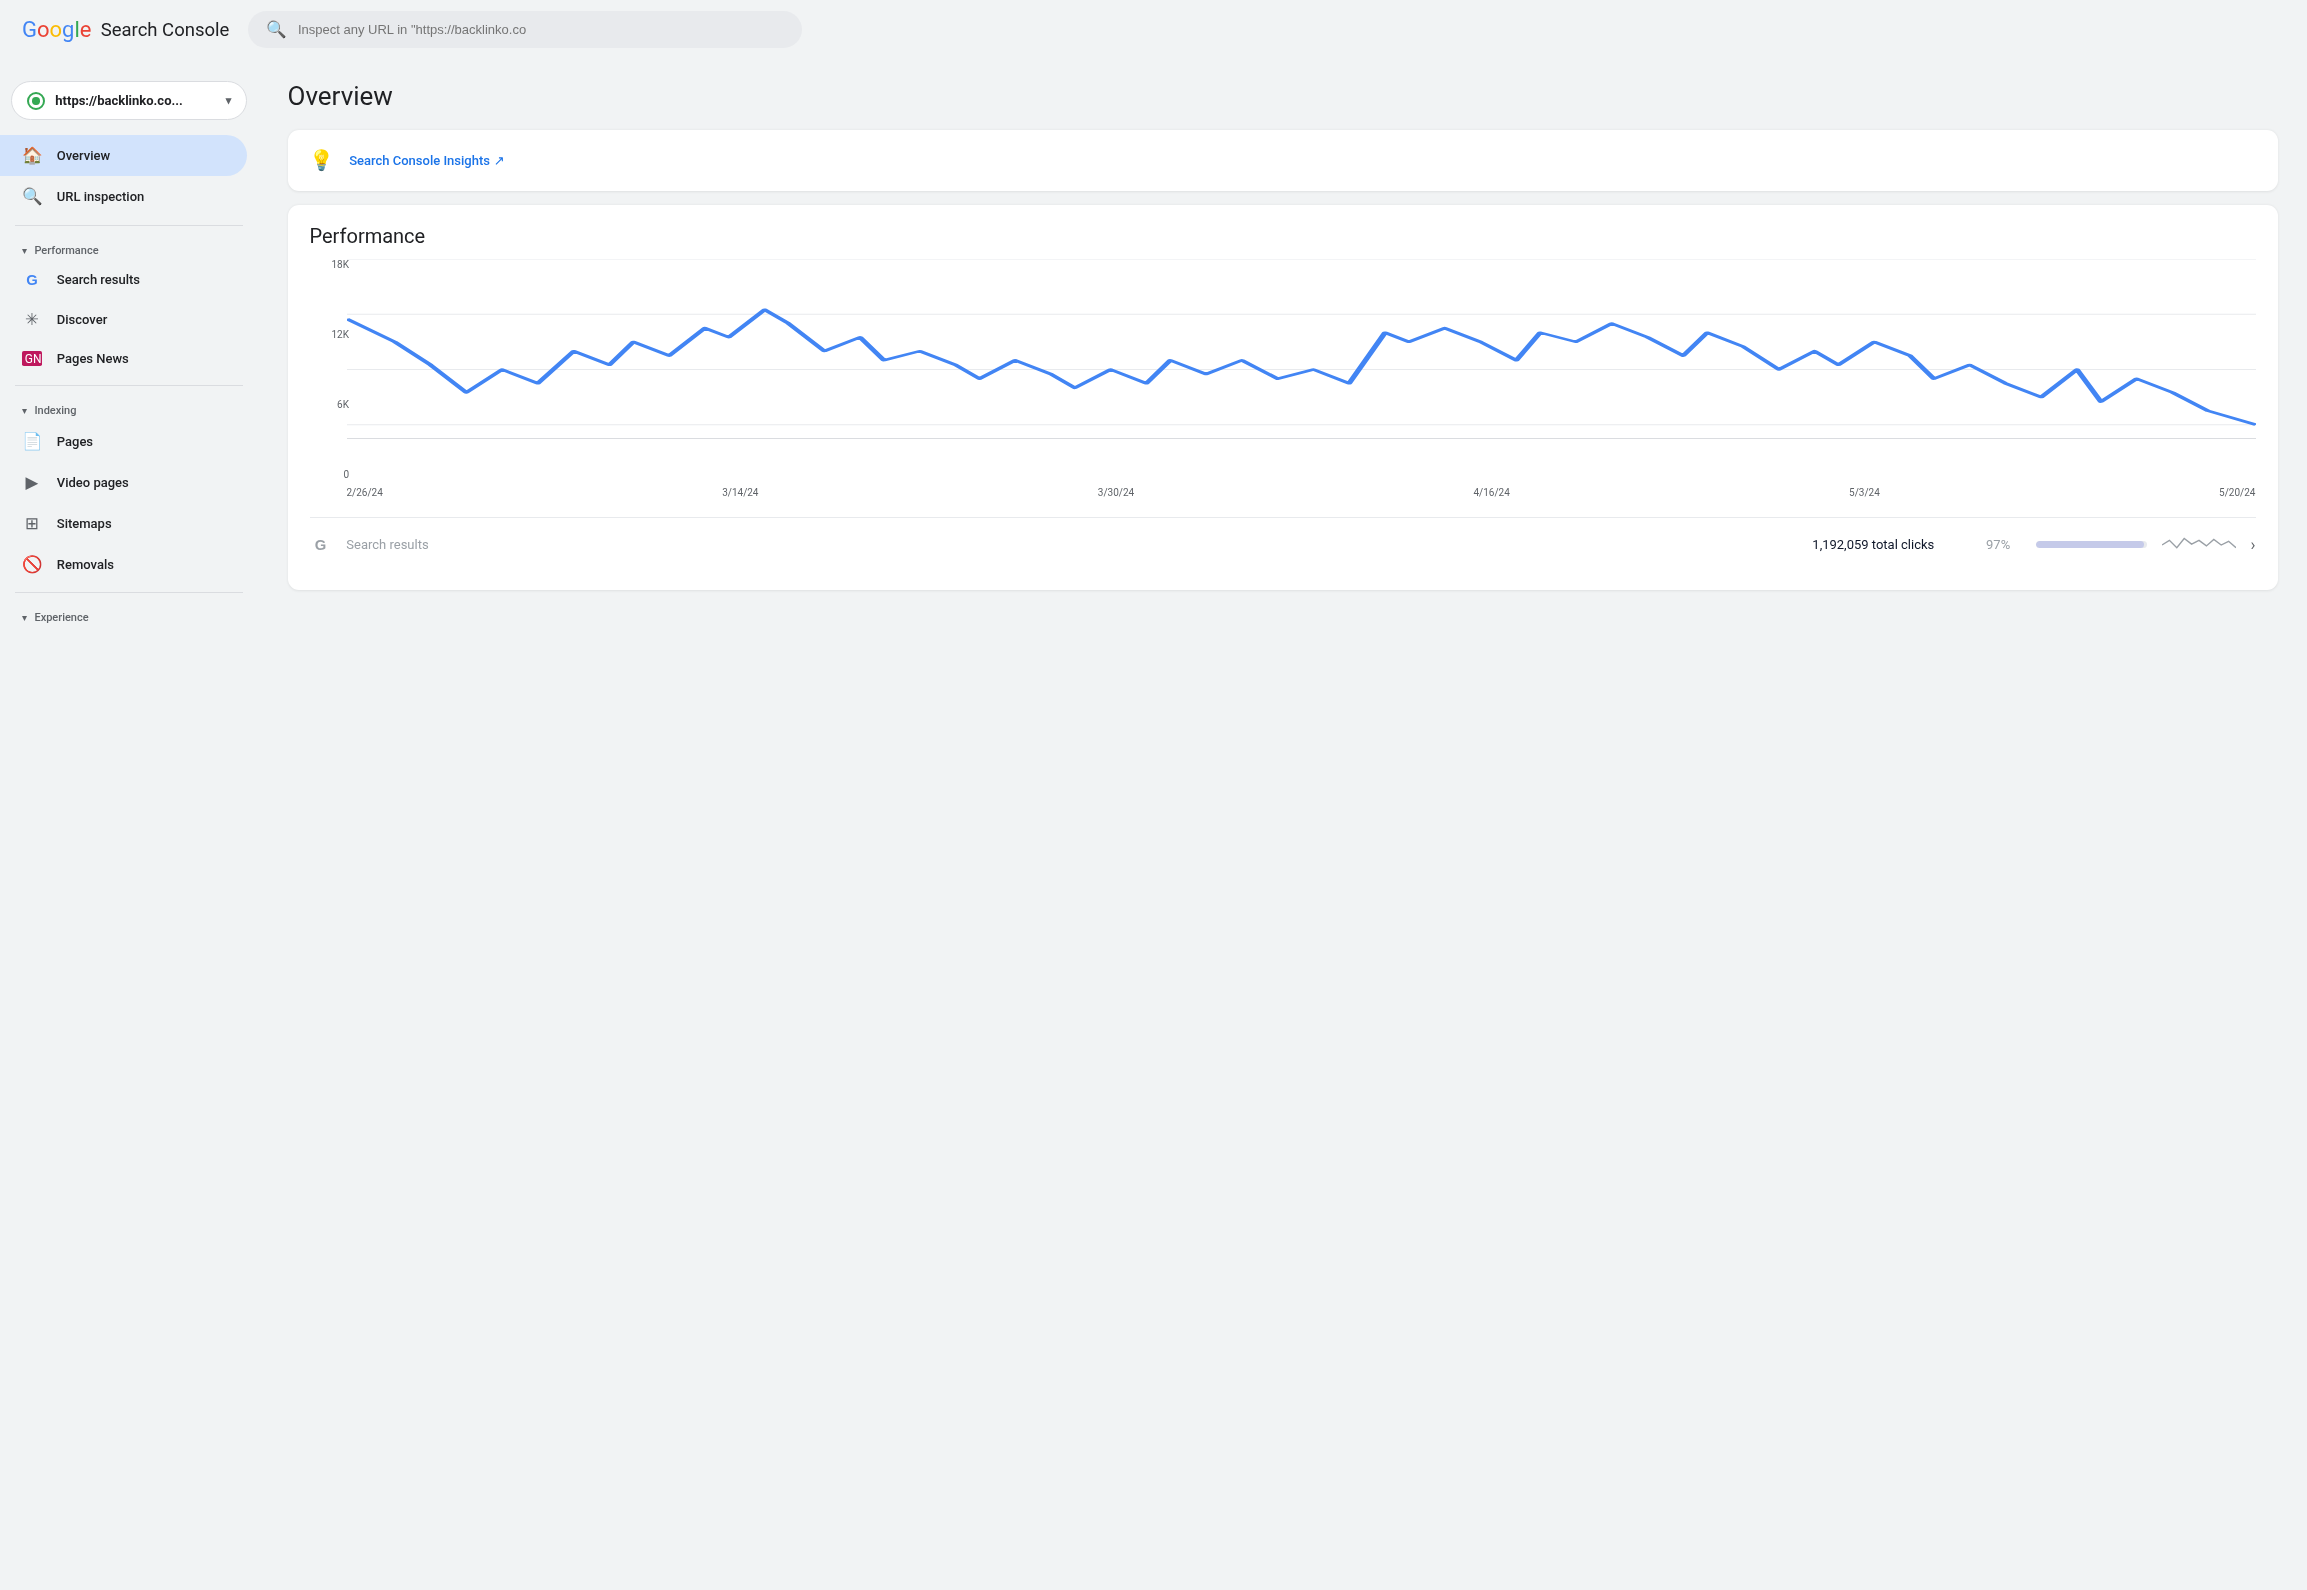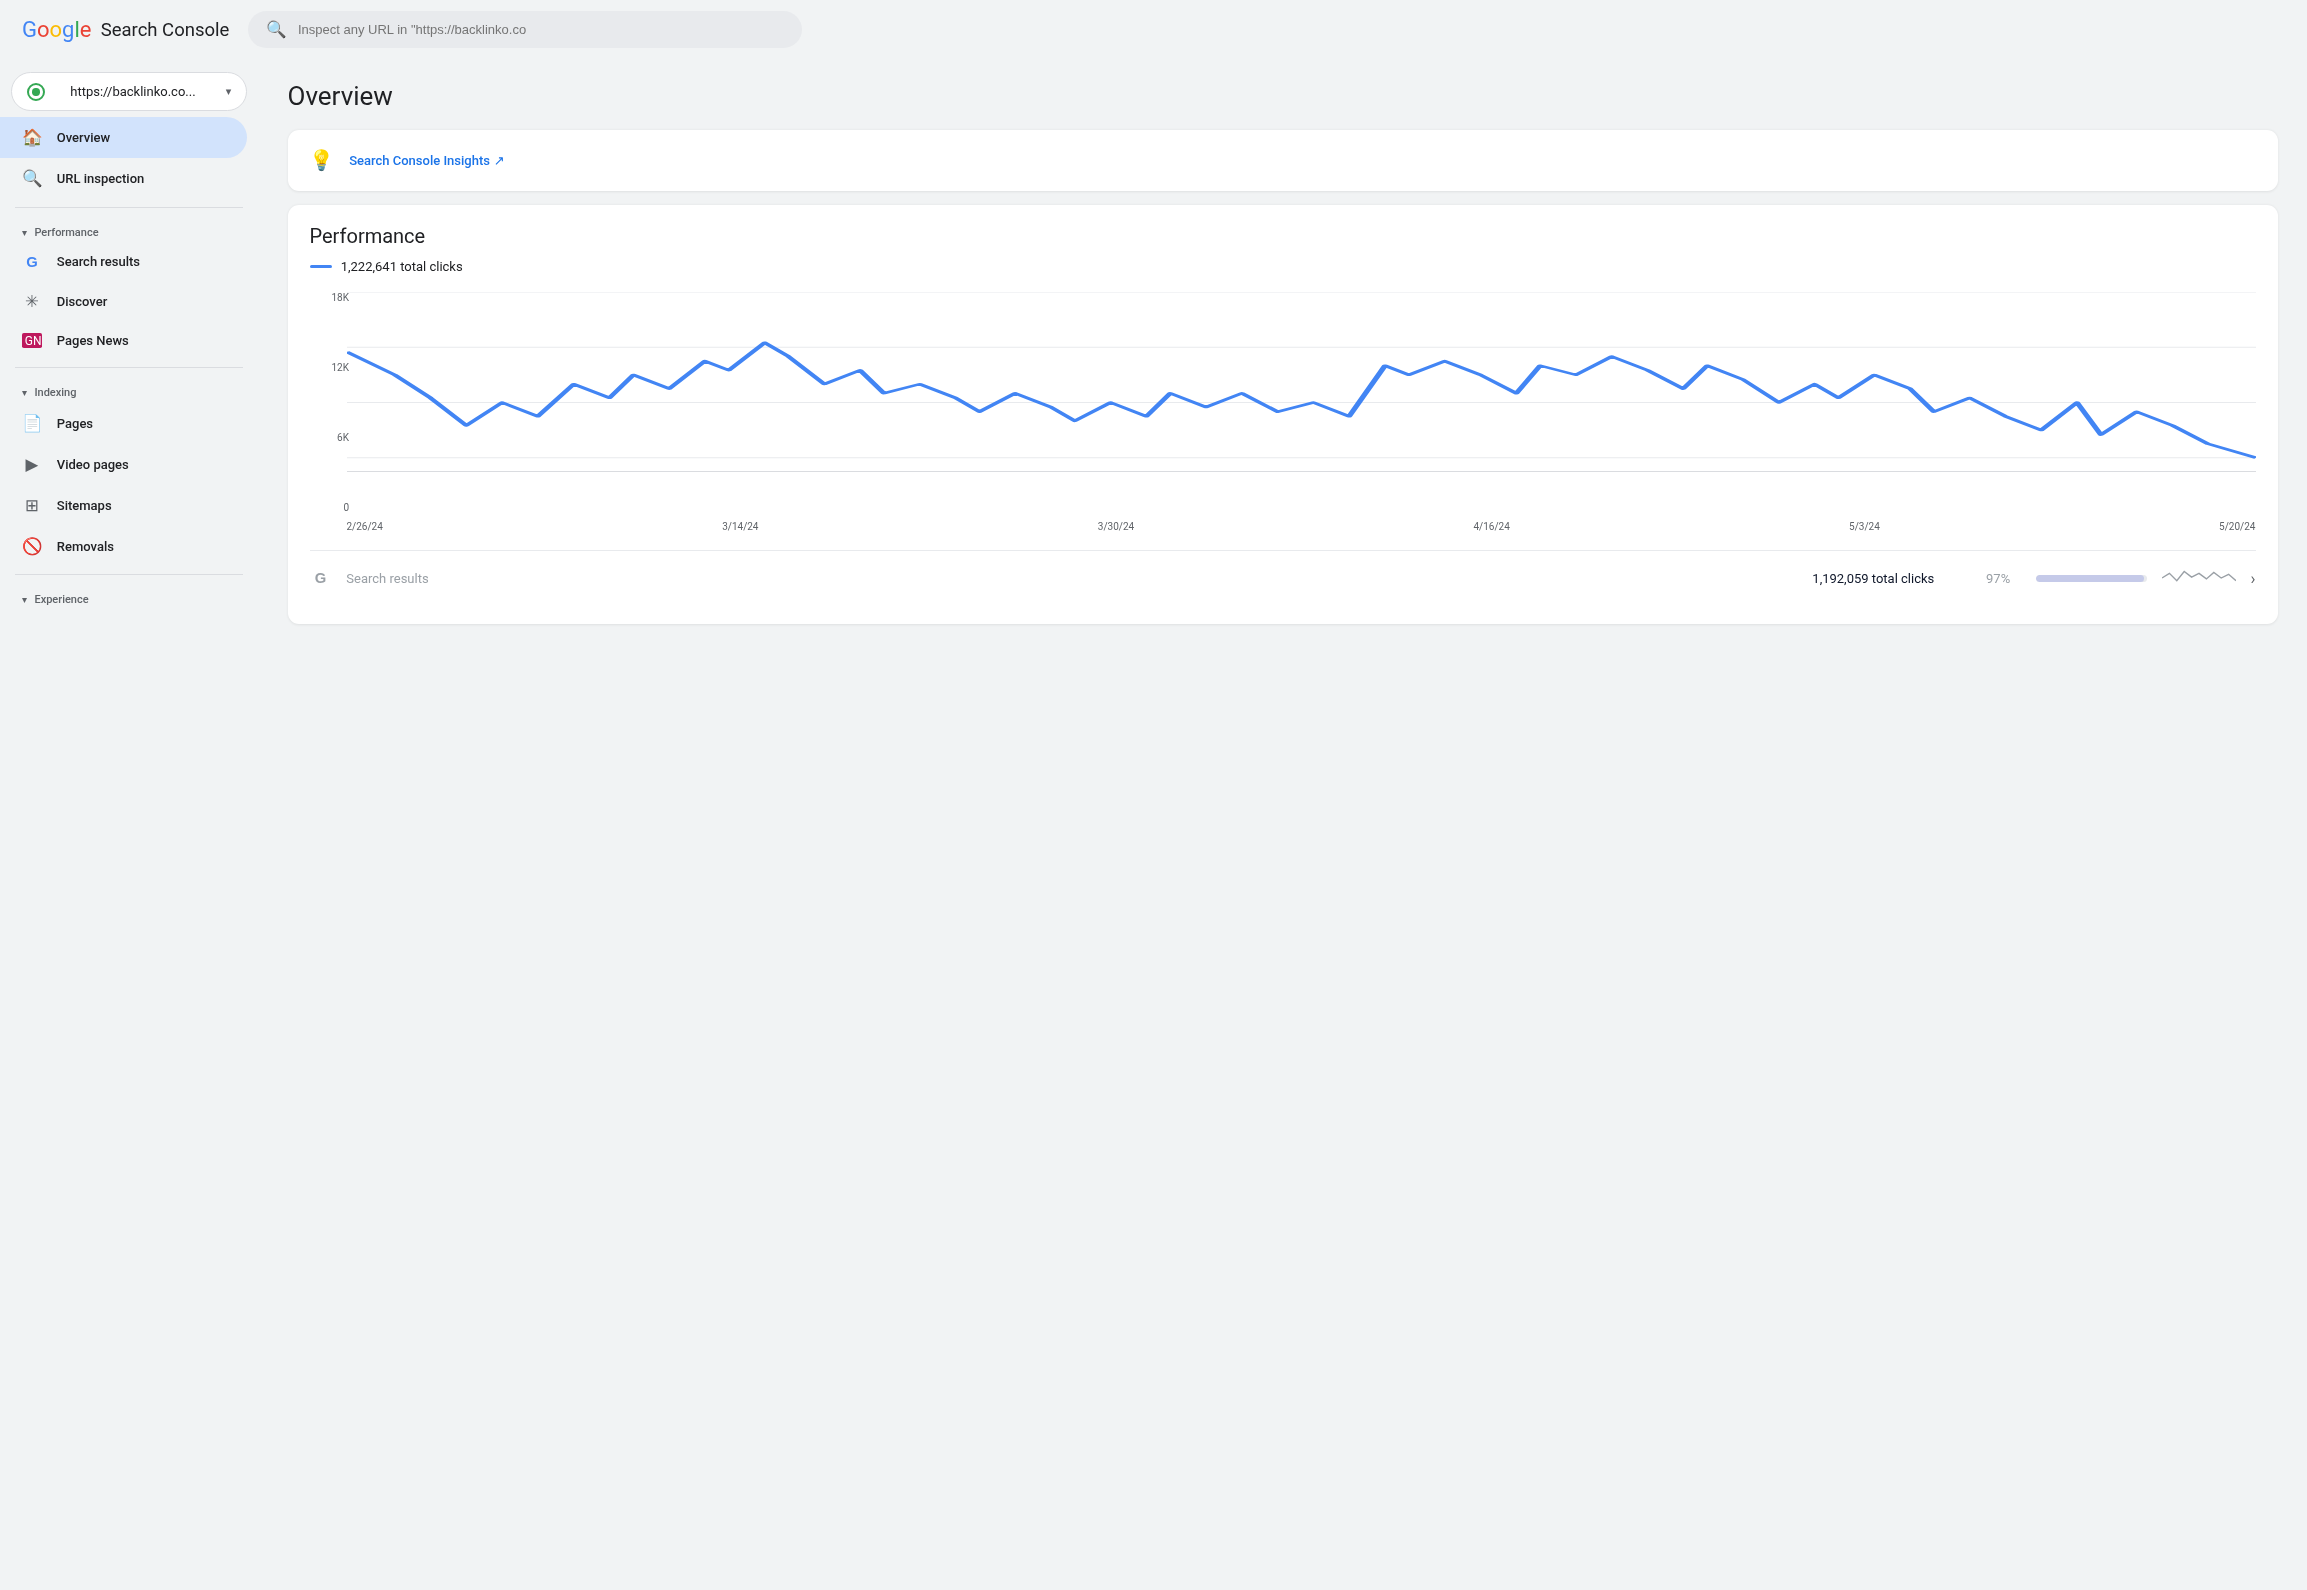--- a/index.html
+++ b/index.html
@@ -78,27 +78,28 @@
     .sidebar {
       width: 258px;
       background: #f1f3f4;
       padding: 7.4px 0;
       overflow-y: auto;
       flex-shrink: 0;
     }
     .site-selector {
       display: flex;
       align-items: center;
-      gap: 25px;
+      gap: 10px;
       padding: 9.2px 14.8px;
-      margin: 6px 11px;
+      margin: 15px 11px;
       background: white;
       border-radius: 22px;
       cursor: pointer;
       border: 0.9px solid #dadce0;
+      font-weight: bold;
     }
     .site-icon {
       width: 18.5px;
       height: 18.5px;
       border-radius: 50%;
       border: 2.8px solid #34A853;
       display: flex;
       align-items: center;
       justify-content: center;
       flex-shrink: 0;
@@ -447,24 +448,20 @@
           <span class="insights-icon">💡</span>
           <a class="insights-link">
             <span>Search Console Insights</span>
             <span class="insights-link-icon">↗</span>
           </a>
         </div>
       </div>
 
       <div class="card">
         <h2 class="performance-title">Performance</h2>
-        <div class="metric-row">
-          <div class="metric-line"></div>
-          <span class="metric-label">1,222,641 total clicks</span>
-        </div>
 
         <div class="chart-container">
           <div class="y-axis">
             <span class="y-label">18K</span>
             <span class="y-label">12K</span>
             <span class="y-label">6K</span>
             <span class="y-label">0</span>
           </div>
           <div class="chart-area">
             <svg class="chart-svg" viewBox="0 0 800 240" preserveAspectRatio="none">

